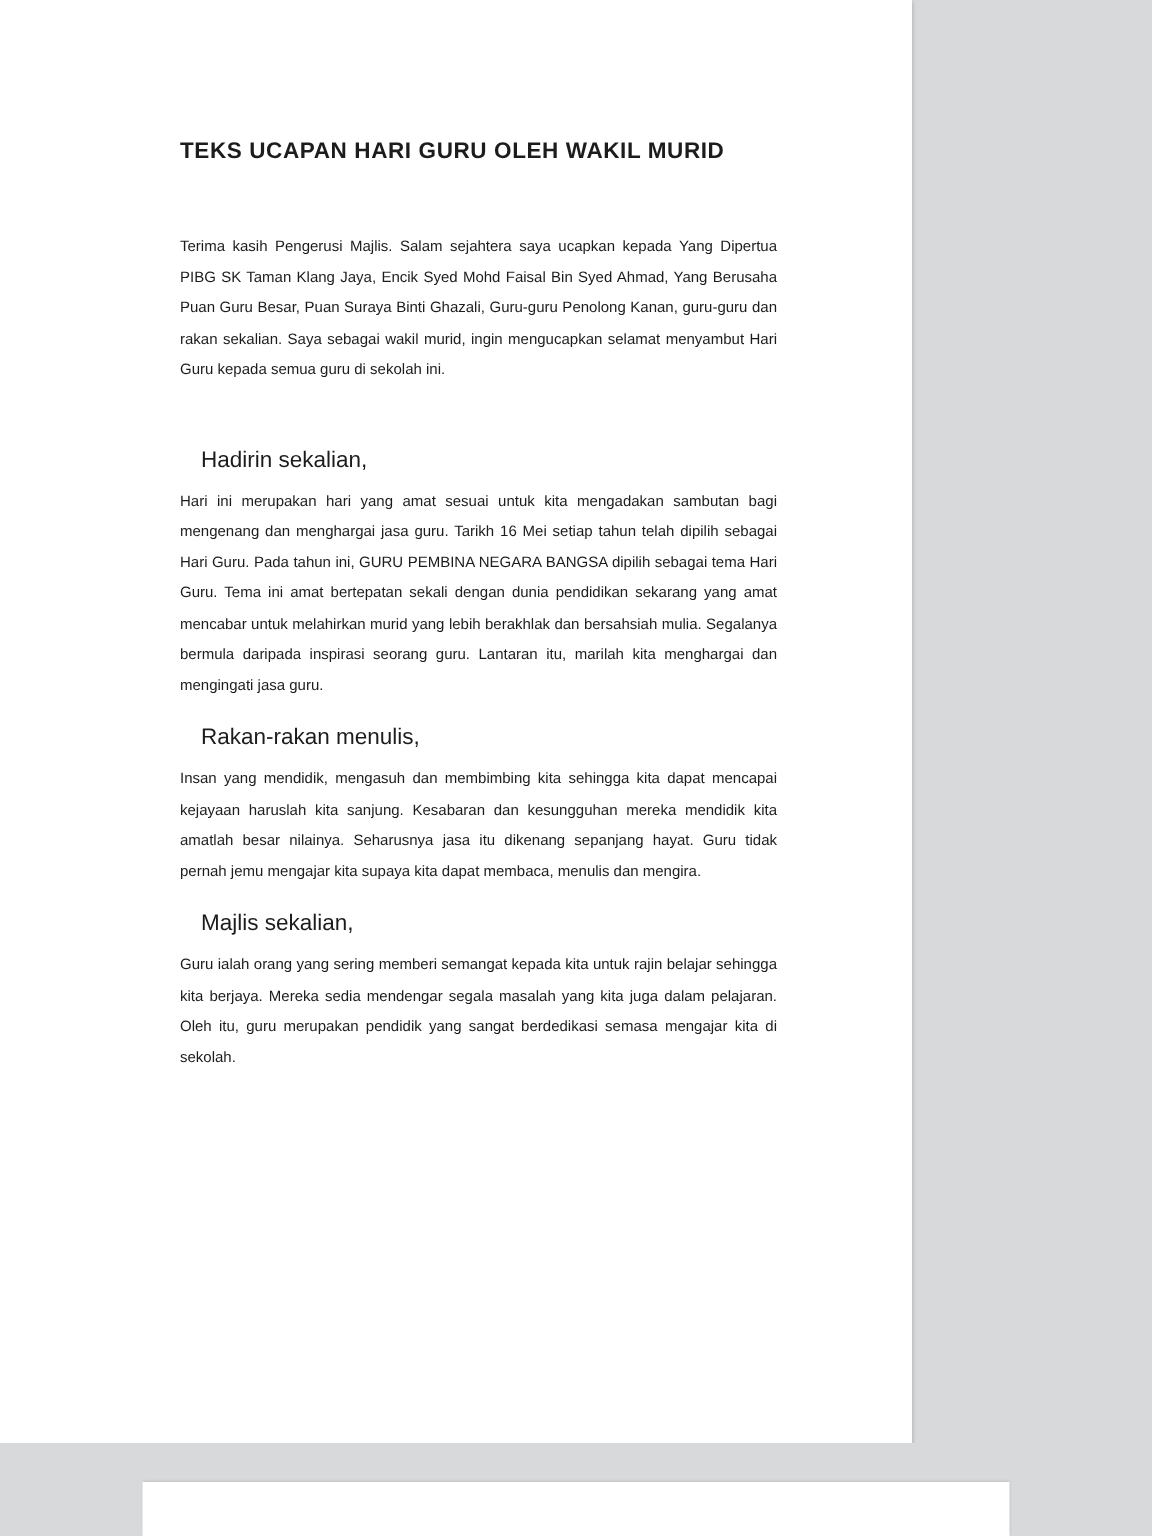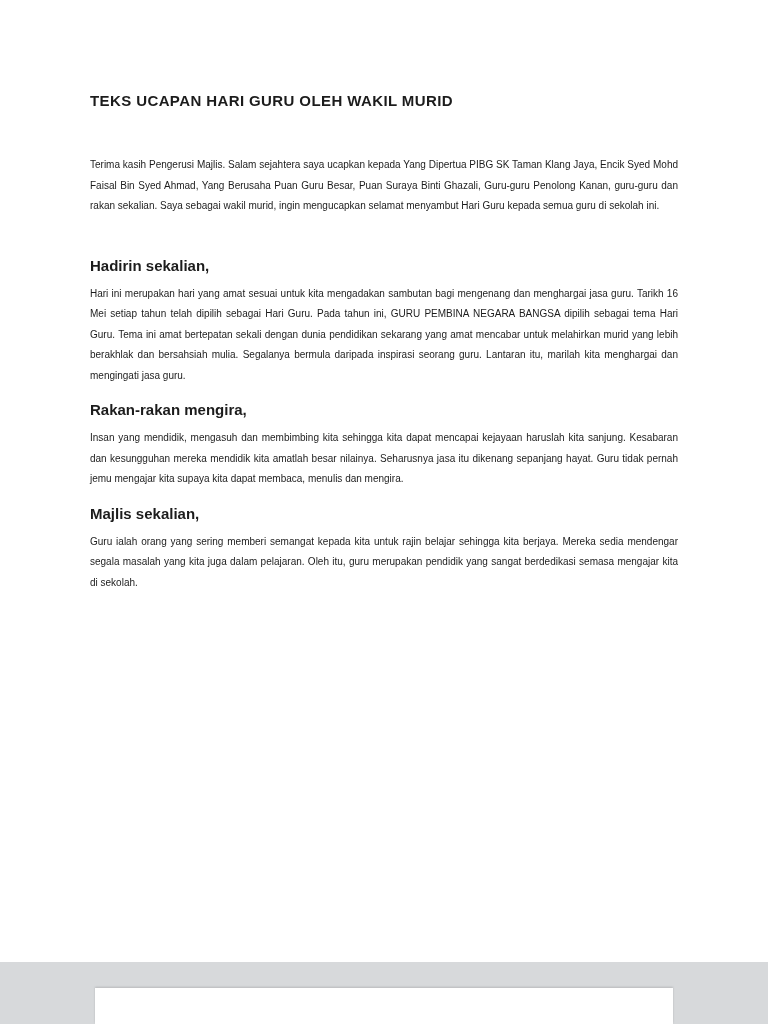--- a/index.html
+++ b/index.html
@@ -13,46 +13,46 @@
     width: 768px;
     height: 1024px;
     background: #d7d9db;
     overflow: hidden;
     margin: 0 auto;
   }
   .page {
     position: absolute;
     top: 0;
     left: 0;
-    width: 768px;
+    width: 608px;
     height: 962px;
     background: #ffffff;
     box-shadow: 0 1px 3px rgba(0,0,0,0.25);
     box-sizing: border-box;
-    padding: 92px 90px 0 90px;
+    padding: 92px 90px 0 120px;
   }
   .page-title {
     font-size: 15px;
     font-weight: bold;
     color: #1c1c1c;
     letter-spacing: 0.4px;
     margin: 0 0 46px 0;
   }
   .para {
     font-size: 10px;
     line-height: 20.5px;
     color: #1c1c1c;
     text-align: justify;
     margin: 0 0 10px 0;
   }
   .section-heading {
     font-size: 15px;
-    font-weight: bold;
+    font-weight: normal;
     color: #1c1c1c;
-    margin: 15px 0 10px 0;
+    margin: 15px 0 10px 14px;
     text-align: left;
   }
   .section-heading.first {
     margin-top: 40px;
   }
   .page-gap {
     position: absolute;
     top: 962px;
     left: 0;
     width: 768px;
@@ -77,21 +77,21 @@
   <div class="page">
 
     <h1 class="page-title">TEKS UCAPAN HARI GURU OLEH WAKIL MURID</h1>
 
     <p class="para">Terima kasih Pengerusi Majlis. Salam sejahtera saya ucapkan kepada Yang Dipertua PIBG SK Taman Klang Jaya, Encik Syed Mohd Faisal Bin Syed Ahmad, Yang Berusaha Puan Guru Besar, Puan Suraya Binti Ghazali, Guru-guru Penolong Kanan, guru-guru dan rakan sekalian. Saya sebagai wakil murid, ingin mengucapkan selamat menyambut Hari Guru kepada semua guru di sekolah ini.</p>
 
     <h2 class="section-heading first">Hadirin sekalian,</h2>
 
     <p class="para">Hari ini merupakan hari yang amat sesuai untuk kita mengadakan sambutan bagi mengenang dan menghargai jasa guru. Tarikh 16 Mei setiap tahun telah dipilih sebagai Hari Guru. Pada tahun ini, GURU PEMBINA NEGARA BANGSA dipilih sebagai tema Hari Guru. Tema ini amat bertepatan sekali dengan dunia pendidikan sekarang yang amat mencabar untuk melahirkan murid yang lebih berakhlak dan bersahsiah mulia. Segalanya bermula daripada inspirasi seorang guru. Lantaran itu, marilah kita menghargai dan mengingati jasa guru.</p>
 
-    <h2 class="section-heading">Rakan-rakan mengira,</h2>
+    <h2 class="section-heading">Rakan-rakan menulis,</h2>
 
     <p class="para">Insan yang mendidik, mengasuh dan membimbing kita sehingga kita dapat mencapai kejayaan haruslah kita sanjung. Kesabaran dan kesungguhan mereka mendidik kita amatlah besar nilainya. Seharusnya jasa itu dikenang sepanjang hayat. Guru tidak pernah jemu mengajar kita supaya kita dapat membaca, menulis dan mengira.</p>
 
 
     <h2 class="section-heading">Majlis sekalian,</h2>
 
     <p class="para">Guru ialah orang yang sering memberi semangat kepada kita untuk rajin belajar sehingga kita berjaya. Mereka sedia mendengar segala masalah yang kita juga dalam pelajaran. Oleh itu, guru merupakan pendidik yang sangat berdedikasi semasa mengajar kita di sekolah.</p>
 
   </div>
 

